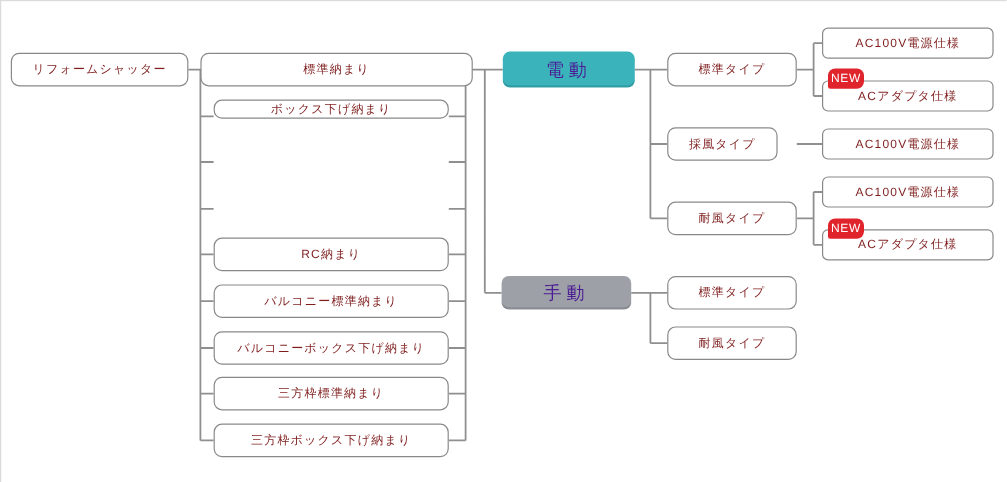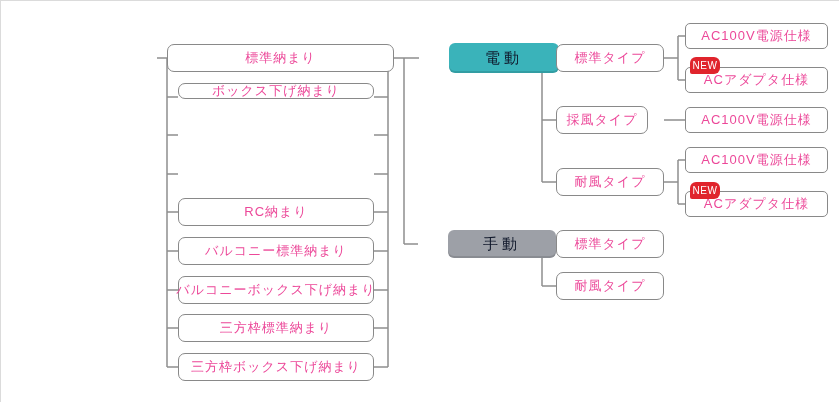--- a/index.html
+++ b/index.html
@@ -14,32 +14,31 @@
     overflow:hidden;
   }
   svg.wires{position:absolute;left:0;top:0;width:839px;height:402px;}
   .node{
     position:absolute;
     box-sizing:border-box;
     background:#ffffff;
     border:1px solid #898989;
     border-radius:7px;
     display:flex;align-items:center;justify-content:center;
-    font-size:13px;color:#ec4899;letter-spacing:1px;
+    font-size:10px;color:#7f1d1d;letter-spacing:1px;
     white-space:nowrap;
     z-index:2;
   }
   .drive{
     border:none;
-    color:#0f172a;
+    color:#4c1d95;
     font-size:15px;
     letter-spacing:4px;
     border-radius:6px;
     box-shadow:inset 0 -2px 0 rgba(0,0,0,0.12);
-    margin-left:30px;
   }
   .drive.electric{background:#3ab3ba;}
   .drive.manual{background:#9da0a7;font-family:Liberation Mono, monospace;}
   .badge{
     position:absolute;
     box-sizing:border-box;
     background:#e0242c;
     color:#fff;
     font-size:10px;
     letter-spacing:0.5px;
@@ -75,20 +74,21 @@
       M663 181H677
       M677 159V203
       M677 159H684
       M677 203H684
       M525 243H555
       M541 243V285
       M541 285H555
     "></path>
   </svg>
 
+  <div class="node" style="left:8px;top:43px;width:148px;height:28px">リフォームシャッター</div>
 
   <div class="node" style="left:166px;top:43px;width:227px;height:28px">標準納まり</div>
   <div class="node" style="left:177px;top:82px;width:196px;height:16px">ボックス下げ納まり</div>
   <div class="node" style="left:177px;top:197px;width:196px;height:28px">RC納まり</div>
   <div class="node" style="left:177px;top:236px;width:196px;height:28px">バルコニー標準納まり</div>
   <div class="node" style="left:177px;top:275px;width:196px;height:28px">バルコニーボックス下げ納まり</div>
   <div class="node" style="left:177px;top:313px;width:196px;height:28px">三方枠標準納まり</div>
   <div class="node" style="left:177px;top:352px;width:196px;height:28px">三方枠ボックス下げ納まり</div>
 
   <div class="node drive electric" style="left:418px;top:42px;width:110px;height:30px">電動</div>

